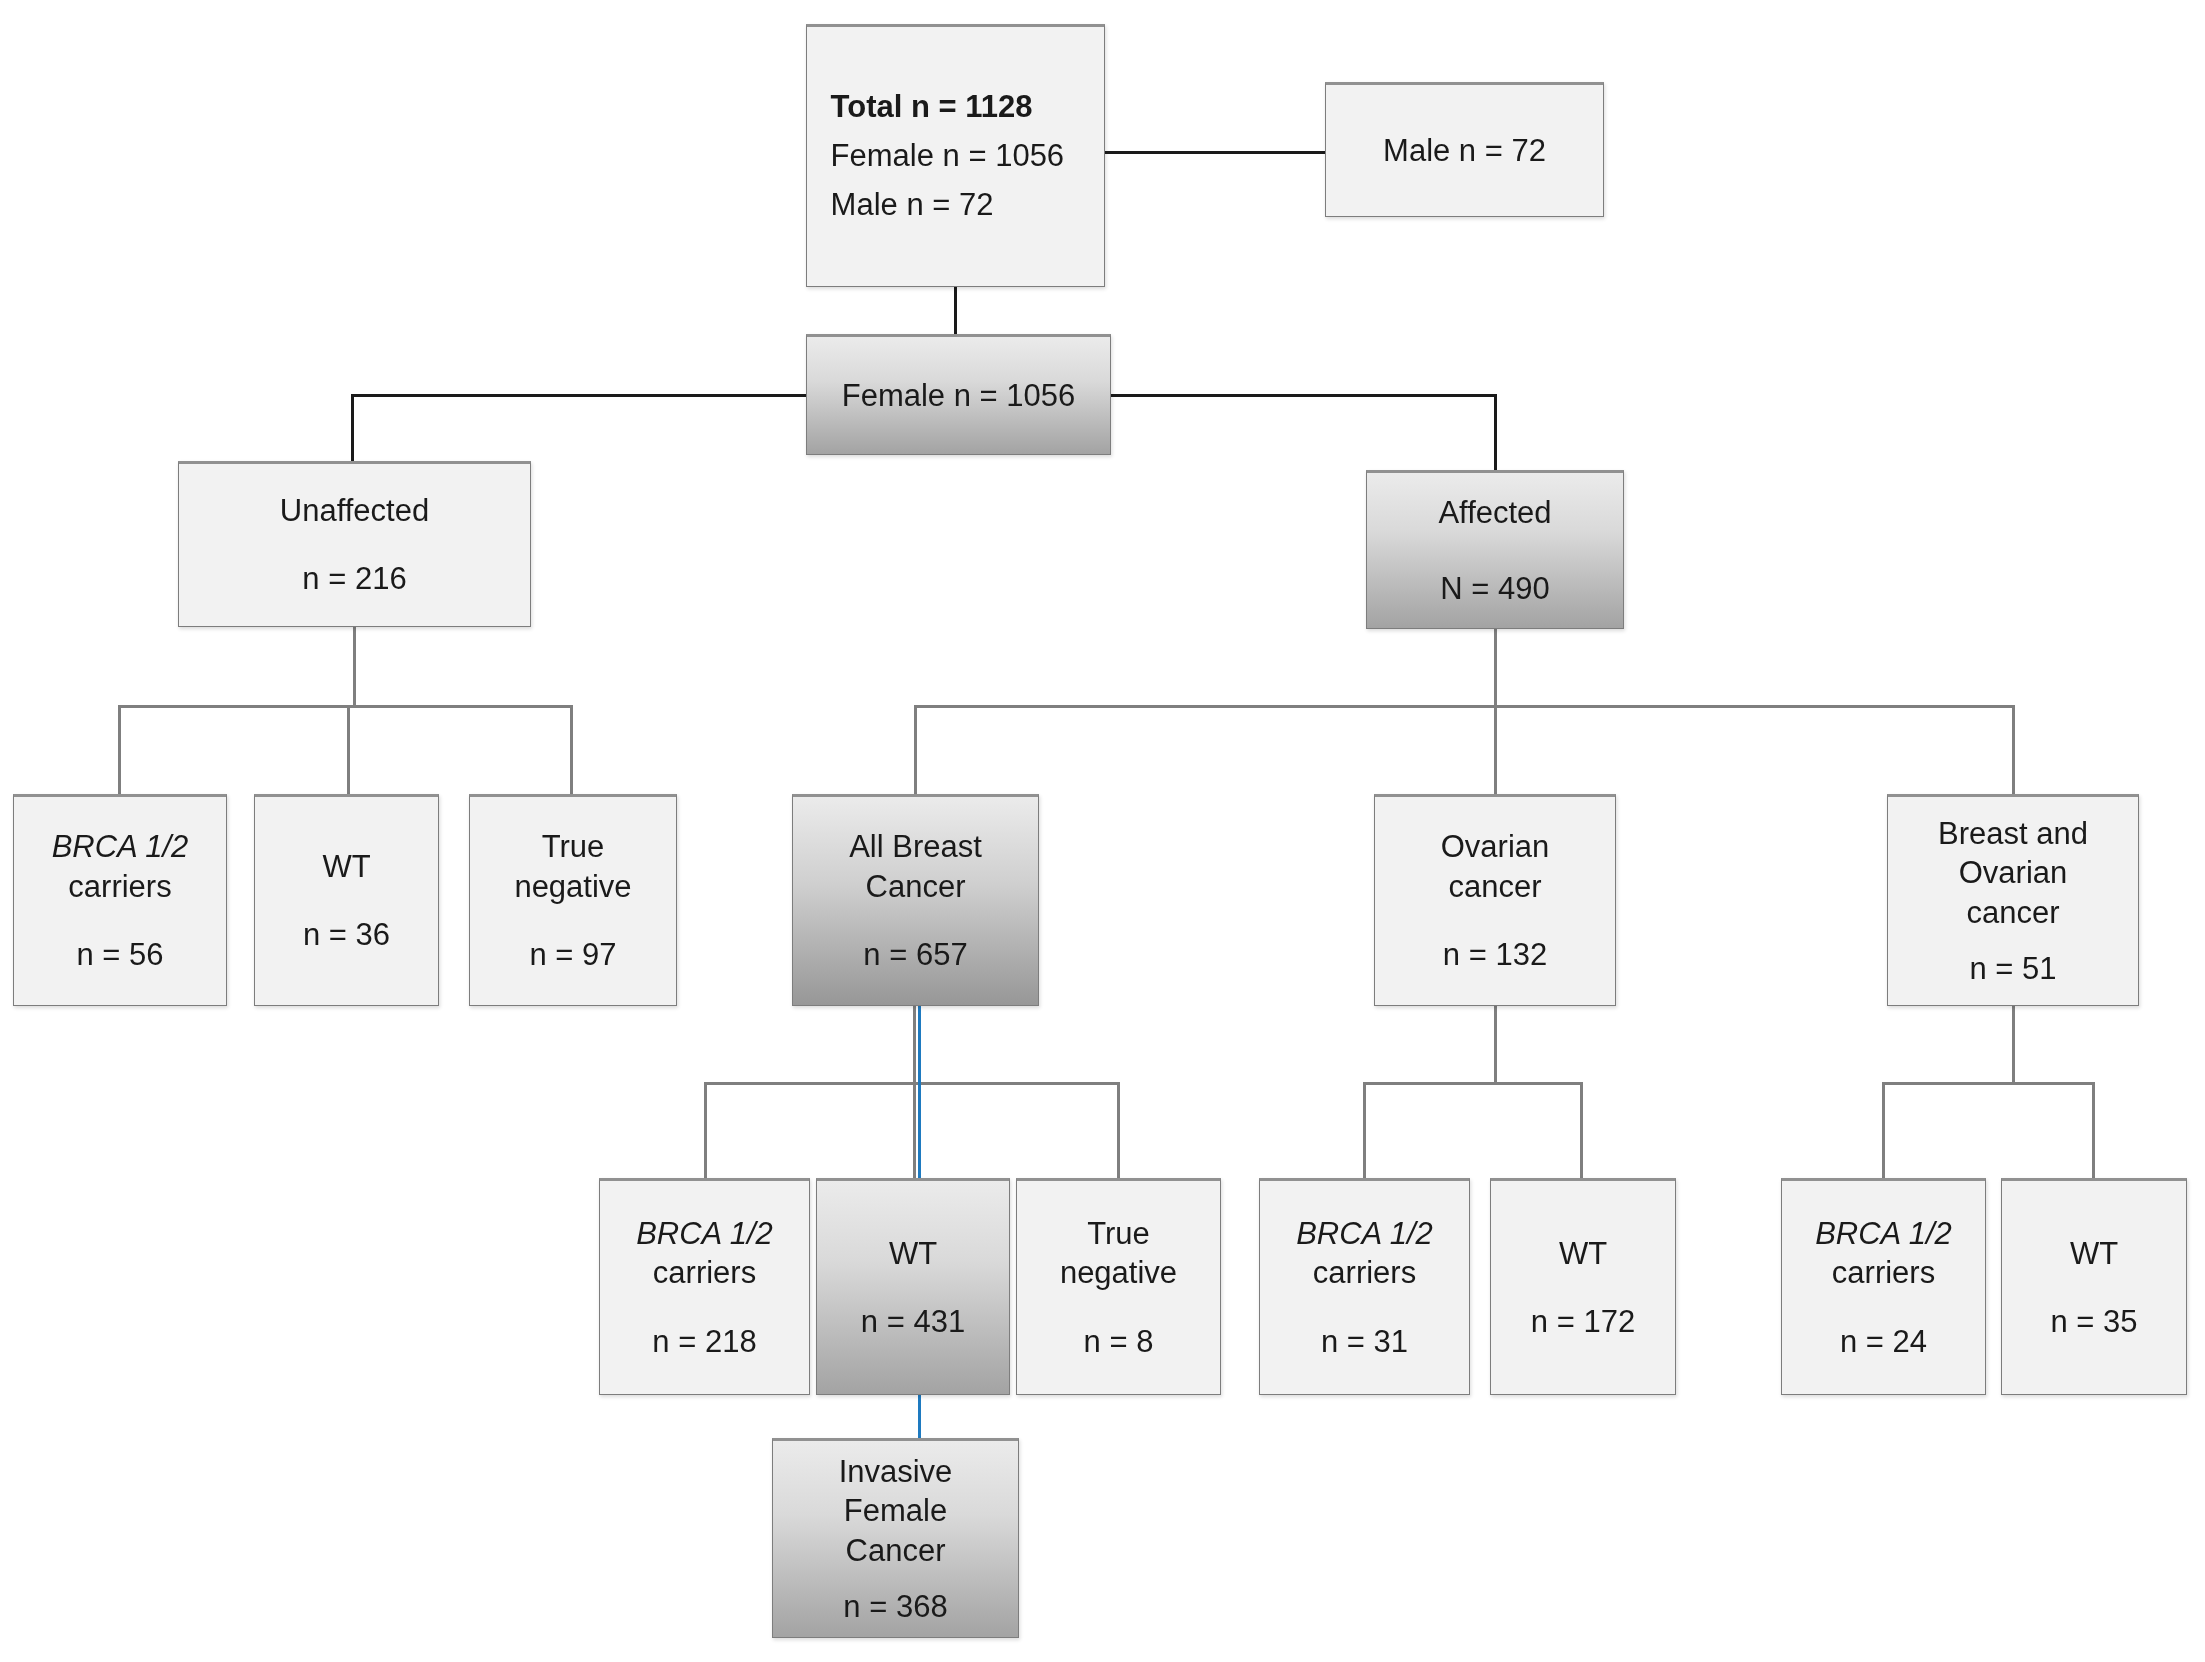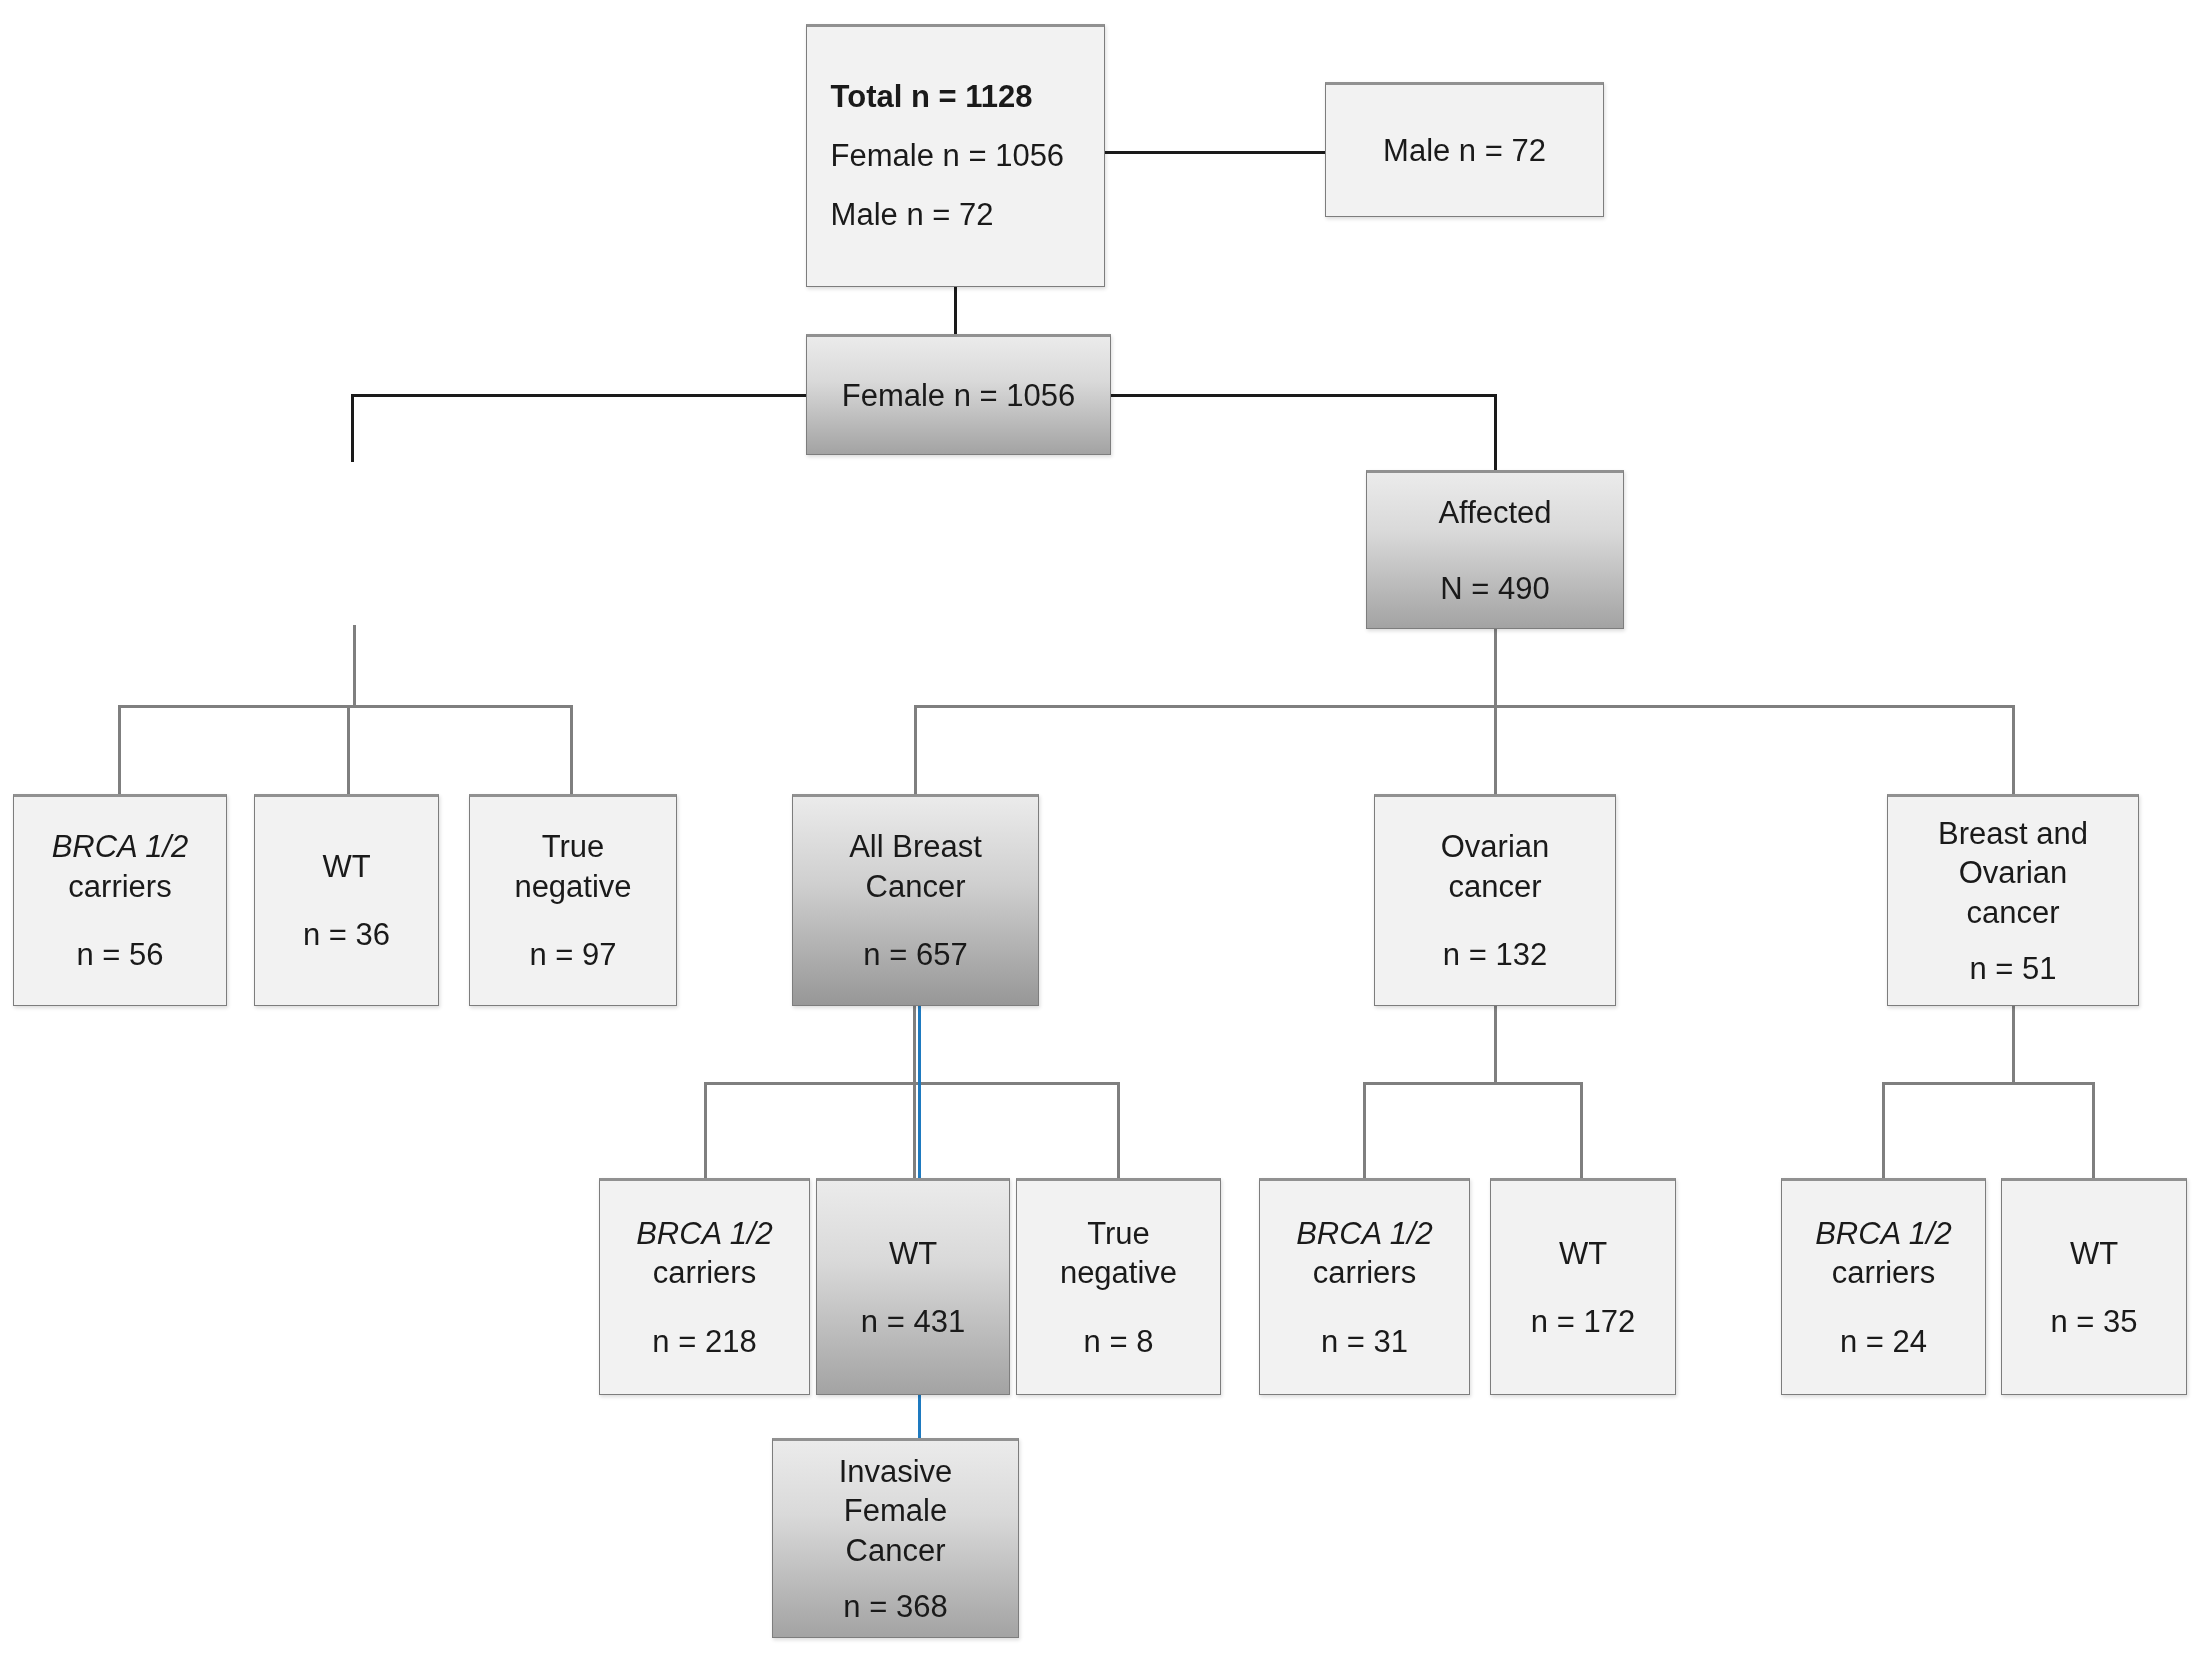--- a/index.html
+++ b/index.html
@@ -22,21 +22,21 @@
     text-align:center; font-size:31px; line-height:1.28;
     box-shadow:1.2px 1.9px 3.7px rgba(0,0,0,0.14);
     z-index:2;
   }
   .box.grad{background:linear-gradient(180deg,var(--gradient-top) 0%,#d9d9d9 38%,var(--gradient-bottom) 100%);}
   .box.grad2{background:linear-gradient(180deg,var(--gradient-top) 0%,#cfcfcf 42%,#979797 100%);}
   .box .nm div{line-height:1.28;}
   .box .count{margin-top:28.5px;}
   .box .count.tight{margin-top:16px;}
   .it{font-style:italic;}
-  .box.total{align-items:flex-start;text-align:left;padding-left:23.6px;justify-content:center;gap:26px;line-height:1.06;}
+  .box.total{align-items:flex-start;text-align:left;padding-left:23.6px;justify-content:center;gap:16px;line-height:1.06;}
   .box.total .b{font-weight:bold;}
   .ln{position:absolute;z-index:1;}
   .ln.black{background:var(--connector-black);}
   .ln.black.h{height:3.1px;} .ln.black.v{width:3.1px;}
   .ln.gray{background:var(--connector-gray);}
   .ln.gray.h{height:2.5px;} .ln.gray.v{width:2.5px;}
   .ln.blue{background:var(--connector-blue);width:3.1px;}
 </style>
 </head>
 <body>
@@ -87,20 +87,26 @@
   </div>
 
   <div class="box" style="left:1325px;top:82px;width:279px;height:135px;">
     <div>Male n = 72</div>
   </div>
 
   <div class="box grad" style="left:806px;top:334px;width:305px;height:121px;">
     <div>Female n = 1056</div>
   </div>
 
+  <div class="box" style="left:178px;top:461px;width:353px;height:166px;">
+    <div class="nm">
+        <div>Unaffected</div>
+      </div>
+    <div class="count">n = 216</div>
+  </div>
 
   <div class="box grad" style="left:1366px;top:470px;width:258px;height:159px;gap:8px;">
     <div class="nm">
         <div>Affected</div>
       </div>
     <div class="count">N = 490</div>
   </div>
 
   <div class="box" style="left:13px;top:794px;width:214px;height:212px;">
     <div class="nm">

